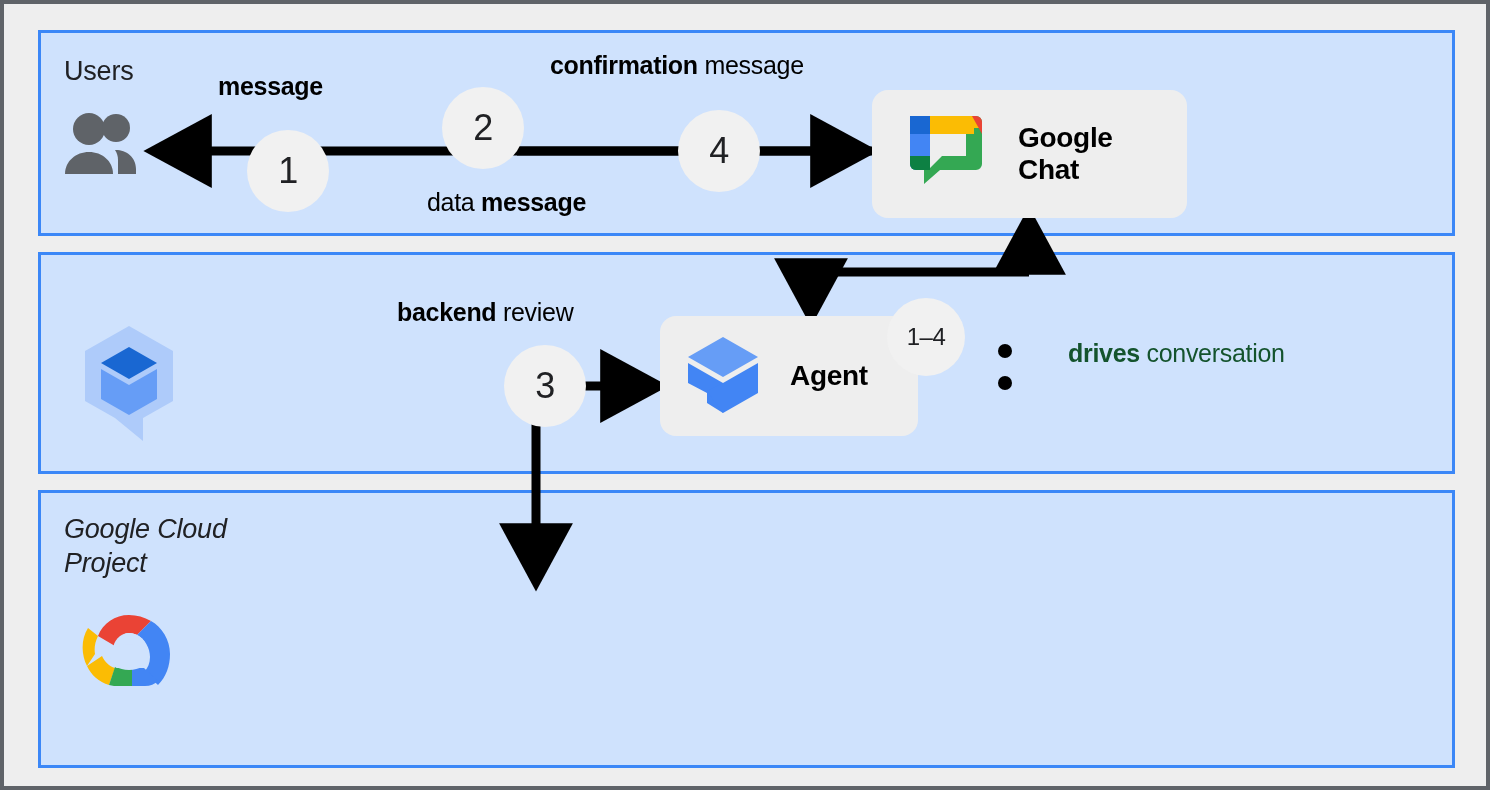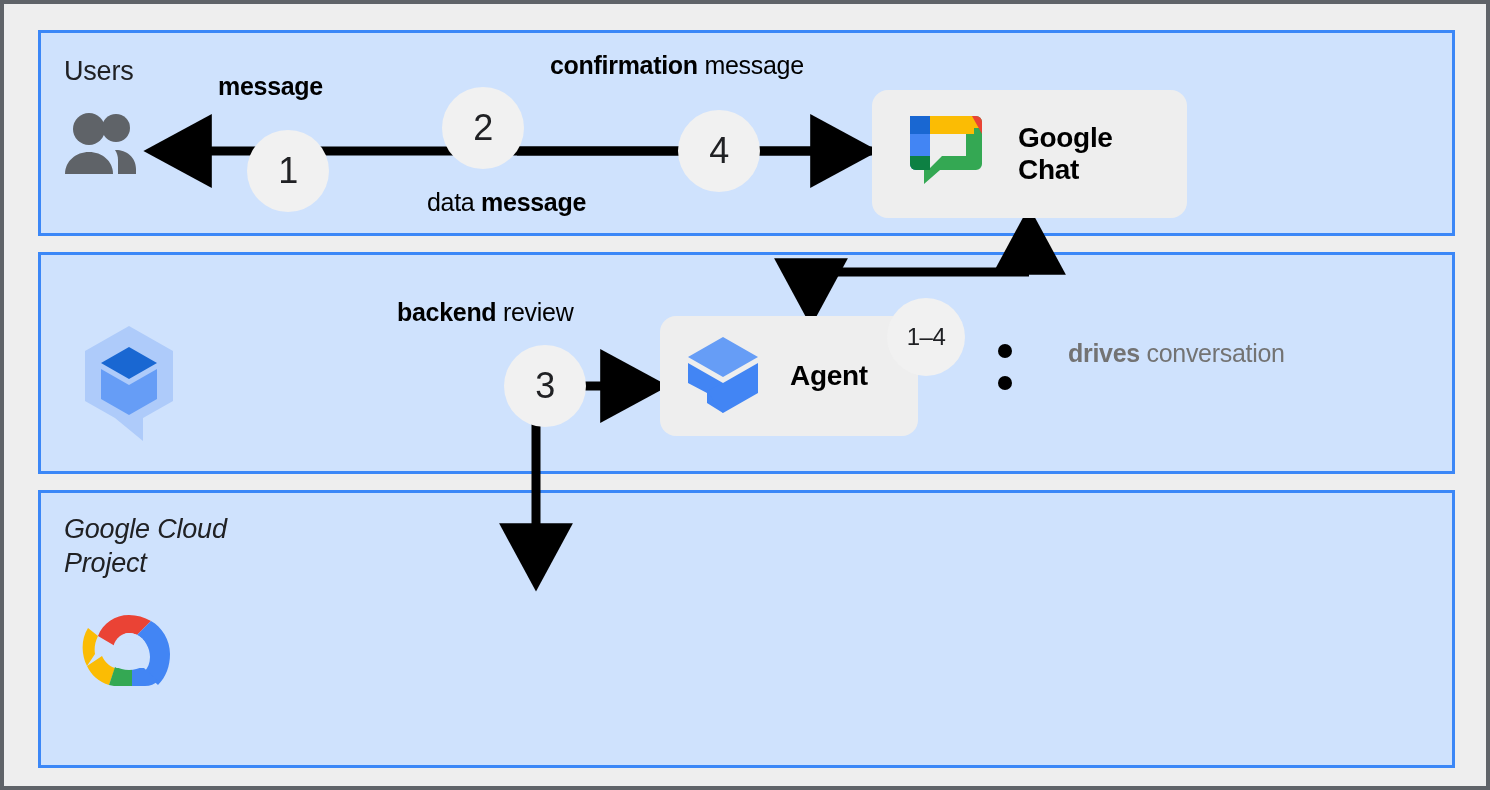--- a/index.html
+++ b/index.html
@@ -75,21 +75,21 @@
     font-size: 25px;
     line-height: 28px;
     color: #000000;
     letter-spacing: -0.3px;
     white-space: nowrap;
   }
   .conn-label b { font-weight: 700; }
   
   .bullets {
     position: absolute;
-    color: #737373;
+    color: #14532d;
   }
   .bullet-row {
     display: flex;
     align-items: baseline;
     height: 41px;
   }
   .bullet-dot {
     width: 14px;
     height: 14px;
     border-radius: 50%;

